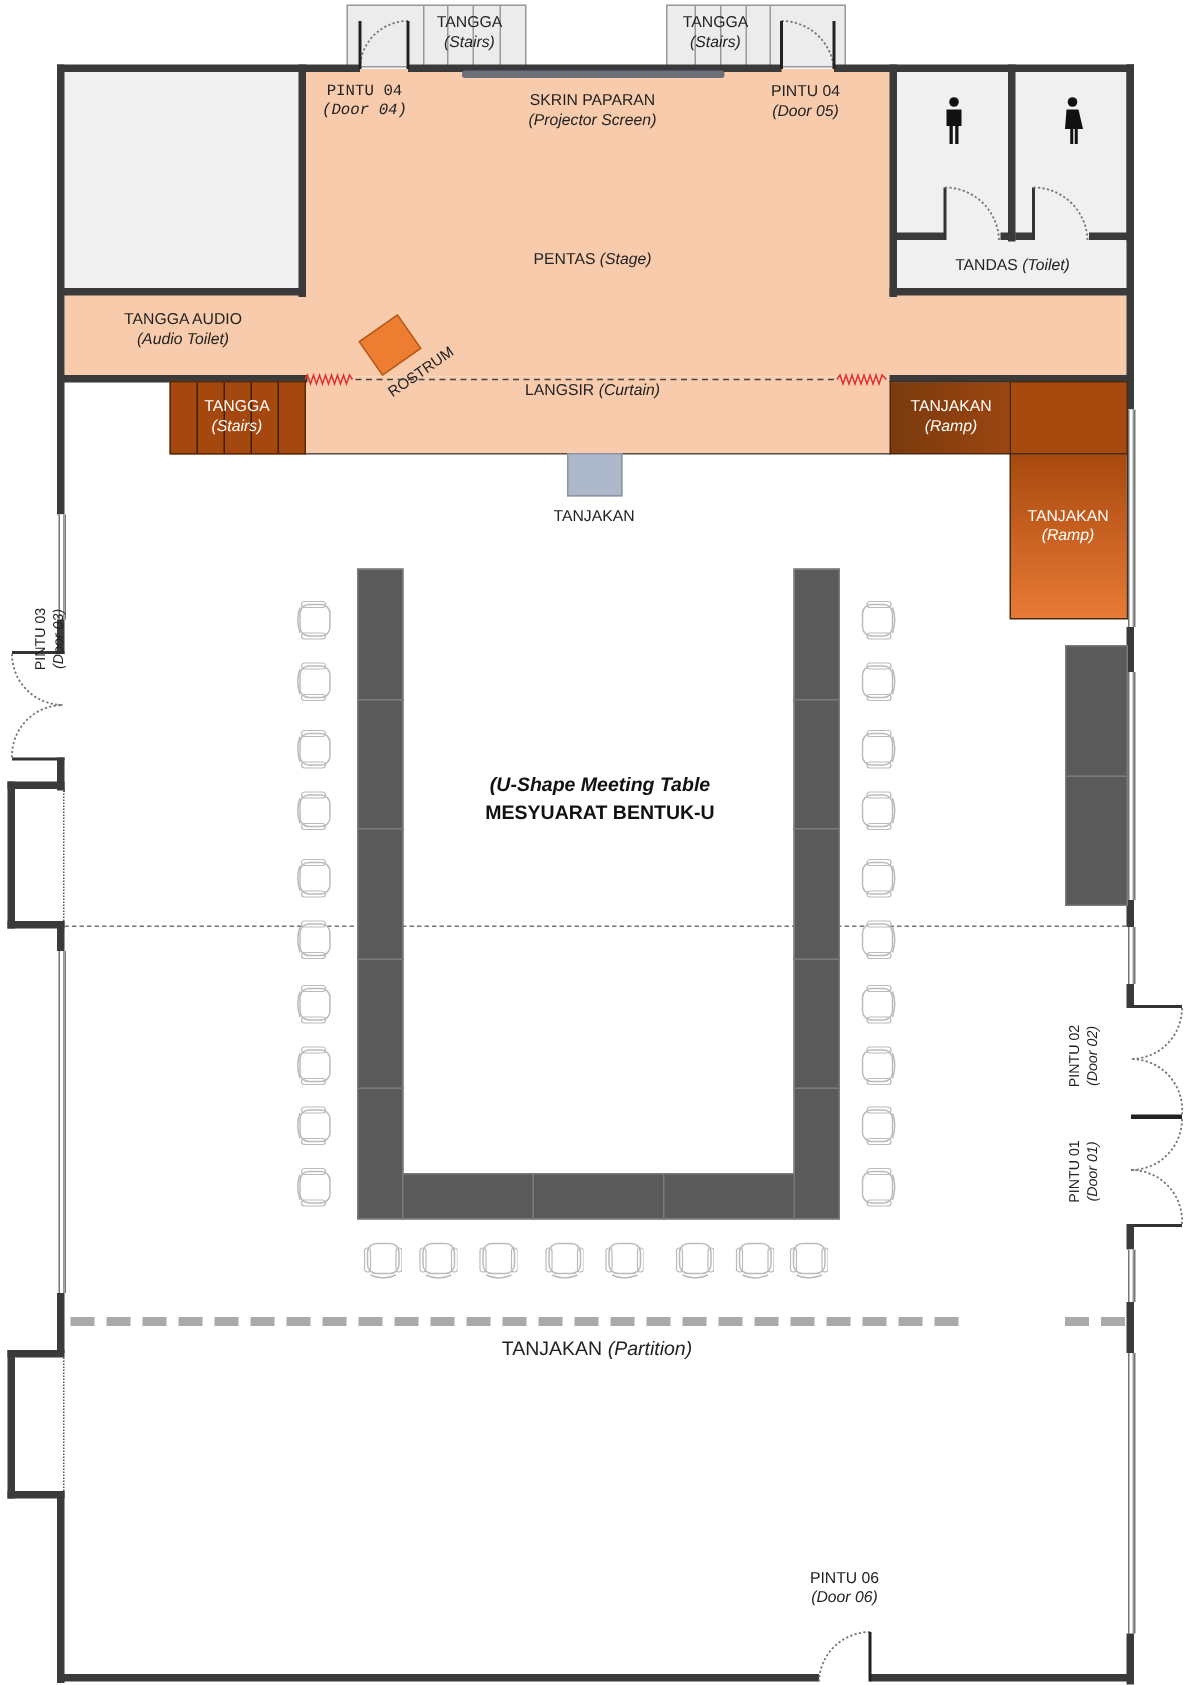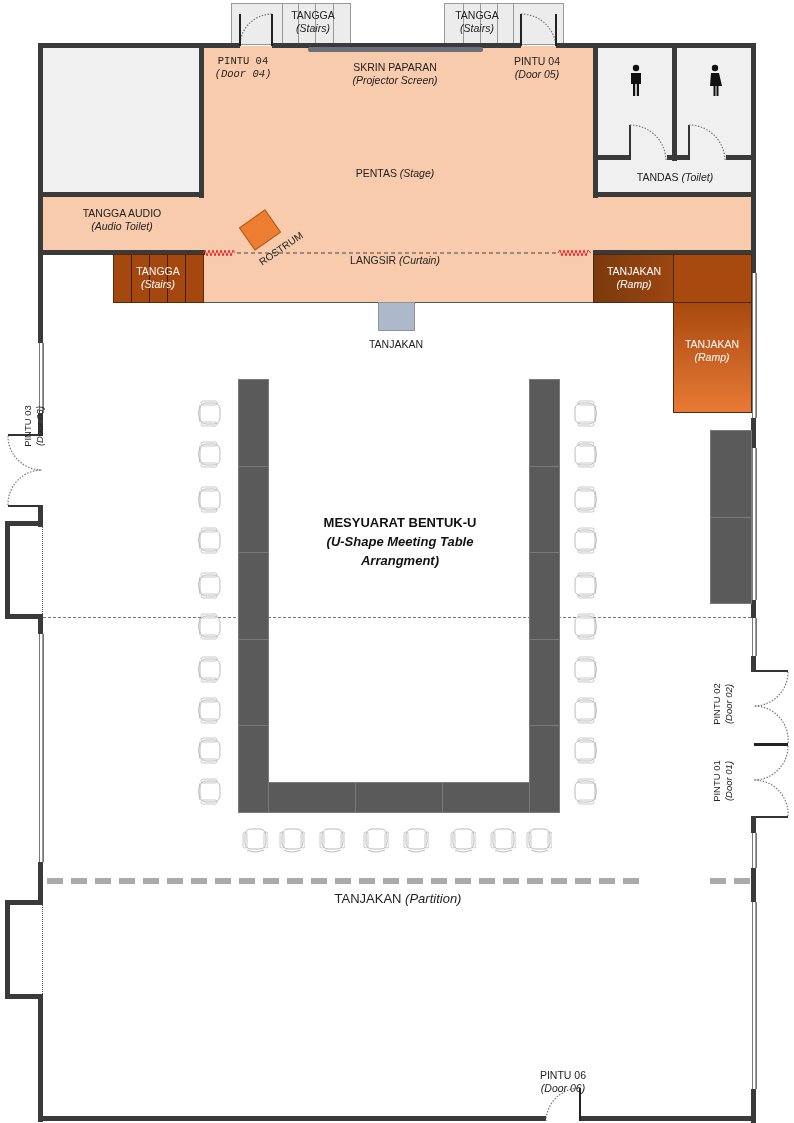--- a/index.html
+++ b/index.html
@@ -250,23 +250,22 @@
 <div class="table-seg" style="left:529px;top:466px;width:31px;height:87px;"></div>
 <div class="table-seg" style="left:529px;top:552px;width:31px;height:88px;"></div>
 <div class="table-seg" style="left:529px;top:639px;width:31px;height:87px;"></div>
 <div class="table-seg" style="left:529px;top:725px;width:31px;height:88px;"></div>
 
 <div class="table-seg" style="left:268px;top:782px;width:88px;height:31px;"></div>
 <div class="table-seg" style="left:355px;top:782px;width:88px;height:31px;"></div>
 <div class="table-seg" style="left:442px;top:782px;width:88px;height:31px;"></div>
 
 <div class="label" style="left:290px;top:513px;width:220px;font-size:13px;line-height:19px;font-weight:bold;color:#111;">
+  <span style="display:block;font-style:italic">(U-Shape Meeting Table</span>
   <span style="display:block">MESYUARAT BENTUK-U</span>
-  <span style="display:block;font-style:italic">(U-Shape Meeting Table</span>
-  <span style="display:block;font-style:italic">Arrangment)</span>
 </div>
 
 <svg width="0" height="0" style="position:absolute">
   <defs>
     <g id="chair-left">
       <rect x="3" y="3" width="20" height="21" rx="6" fill="#fff" stroke="#bbb" stroke-width="1"></rect>
       <path d="M3 5 Q0 13 3 22" fill="none" stroke="#bbb" stroke-width="1"></path>
       <rect x="4" y="1" width="16" height="4" rx="2" fill="none" stroke="#bbb" stroke-width="0.8"></rect>
       <rect x="4" y="22" width="16" height="4" rx="2" fill="none" stroke="#bbb" stroke-width="0.8"></rect>
     </g>
@@ -373,16 +372,16 @@
   </svg>
 
 <svg class="abs" style="left:43px;top:877px;" width="708" height="8">
   <line x1="4" y1="4" x2="604" y2="4" stroke="#aaa" stroke-width="6" stroke-dasharray="16,8"></line>
   <line x1="667" y1="4" x2="708" y2="4" stroke="#aaa" stroke-width="6" stroke-dasharray="16,8"></line>
 </svg>
 <div class="label" style="left:300px;top:891px;width:196px;font-size:13px;line-height:16px;">
   <span>TANJAKAN</span> <i>(Partition)</i>
 </div>
 
-<div class="label" style="left:532px;top:1046px;width:62px;margin-top:23px;">
+<div class="label" style="left:532px;top:1046px;width:62px;">
   <span>PINTU 06</span>
   <span class="lbl-en">(Door 06)</span>
 </div>
 
 </body></html>

